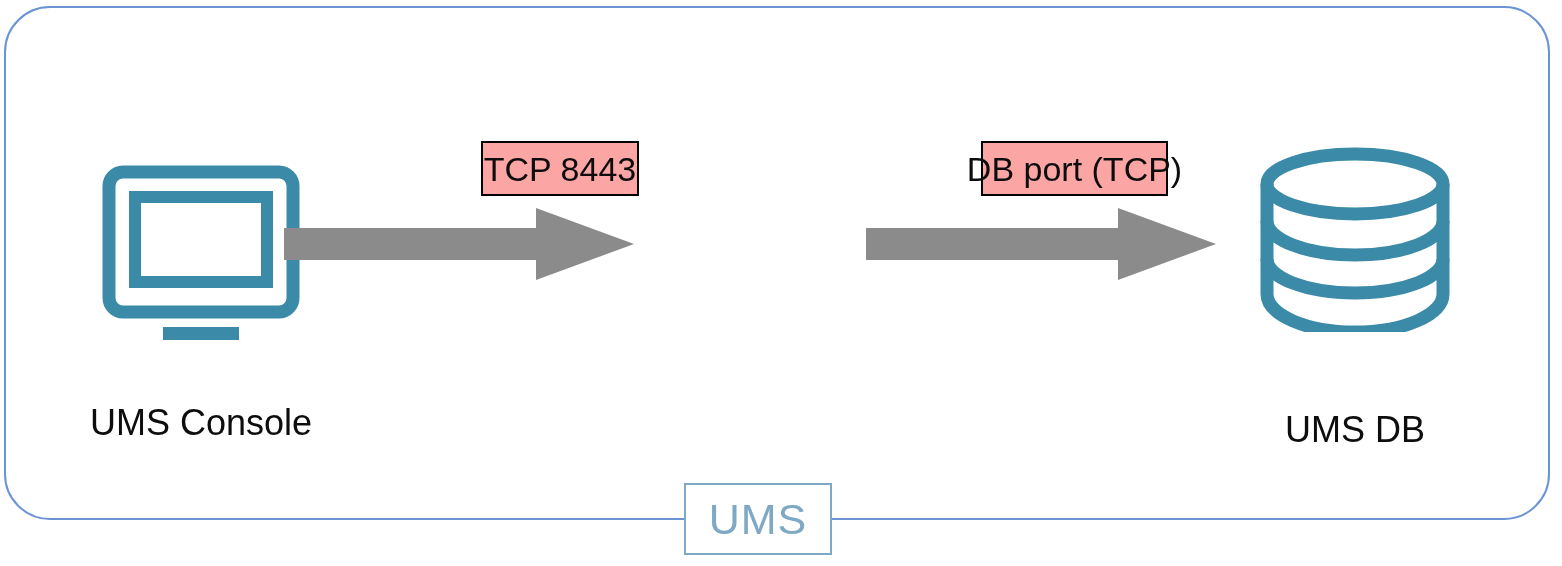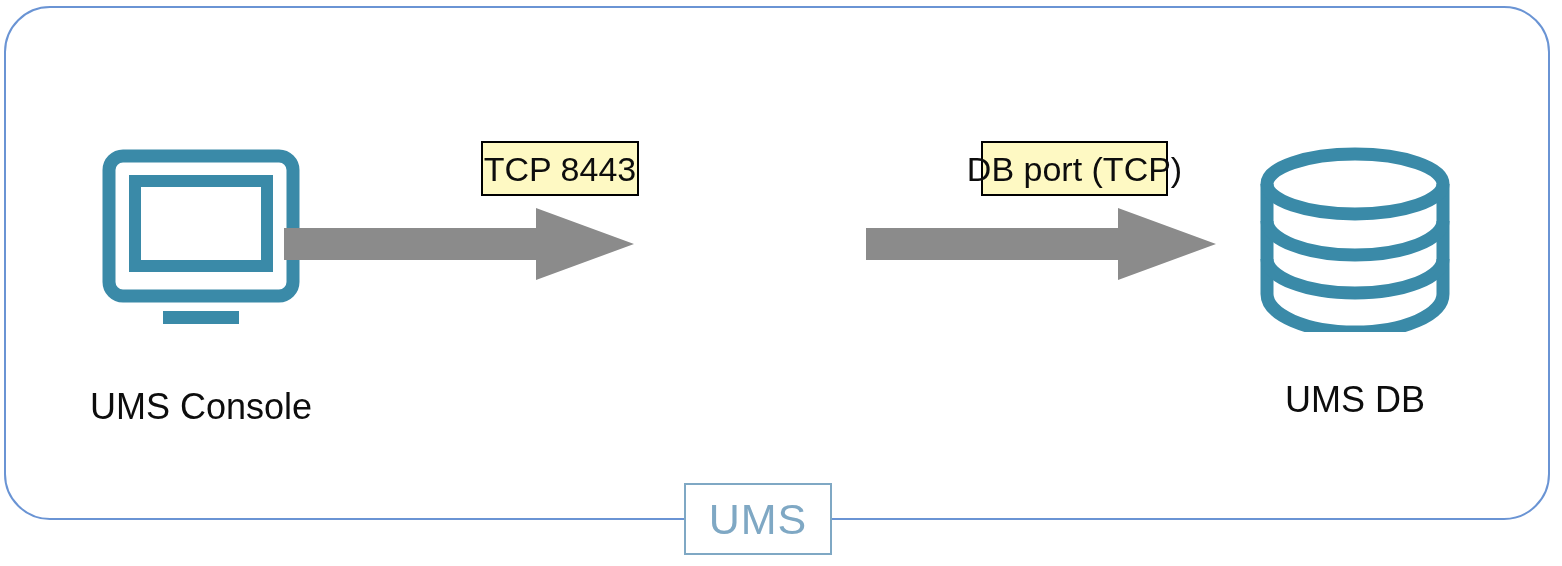--- a/index.html
+++ b/index.html
@@ -66,41 +66,41 @@
   .node-icon {
     display: block;
   }
   .node-label {
     font-size: 36px;
     color: #0d0d0d;
     white-space: nowrap;
     line-height: 1;
   }
 
-  #node-console  { left: 56px;   top: 148px; width: 290px; }
+  #node-console  { left: 56px;   top: 164px; width: 290px; }
   #node-server   { left: 620px;  top: 140px; width: 280px; }
   #node-db       { left: 1215px; top: 146px; width: 280px; }
 
   #node-console .node-label { margin-top: 52px; }
   #node-server  .node-label { margin-top: 58px; }
-  #node-db      .node-label { margin-top: 46px; }
+  #node-db      .node-label { margin-top: 76px; }
 
   
   .arrow {
     position: absolute;
   }
   #arrow-console-server { left: 284px; top: 206px; }
   #arrow-server-db      { left: 866px; top: 206px; }
 
   
   .port-label {
     position: absolute;
     box-sizing: border-box;
     border: 2px solid #000000;
-    background: #fef9c3;
+    background: #fca5a5;
     display: flex;
     align-items: center;
     justify-content: center;
     padding: 0 9px;
   }
   .port-label-text {
     font-size: 34px;
     color: #0d0d0d;
     line-height: 1;
     white-space: nowrap;

